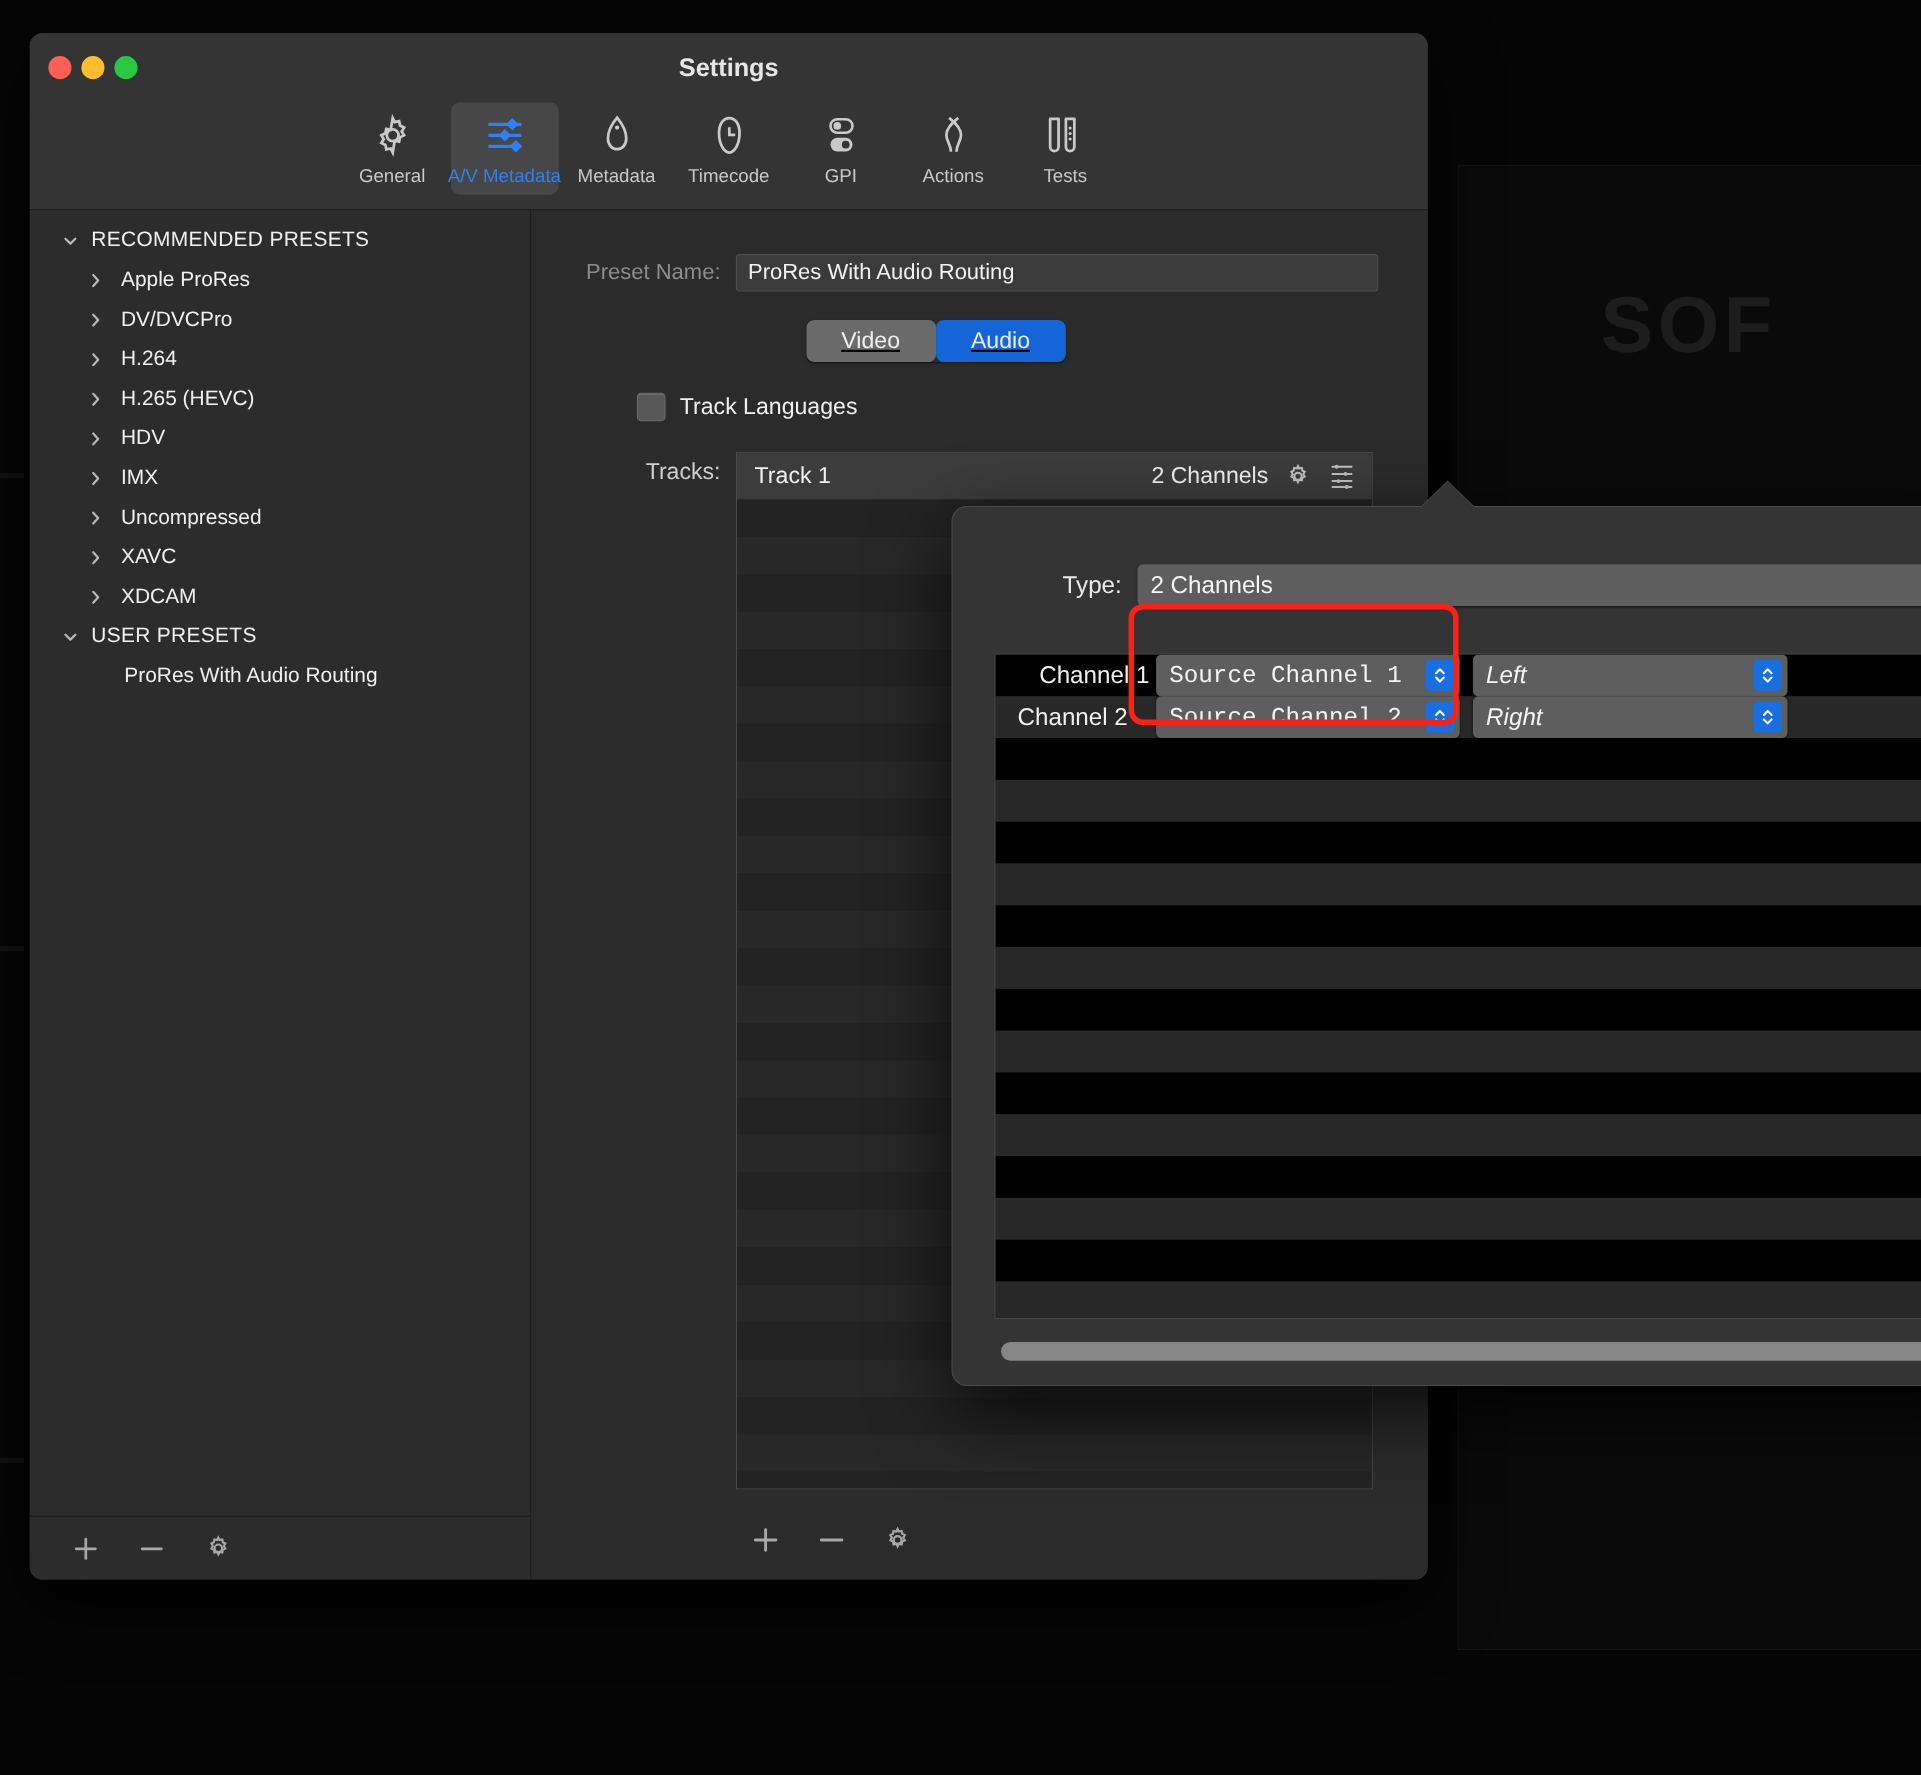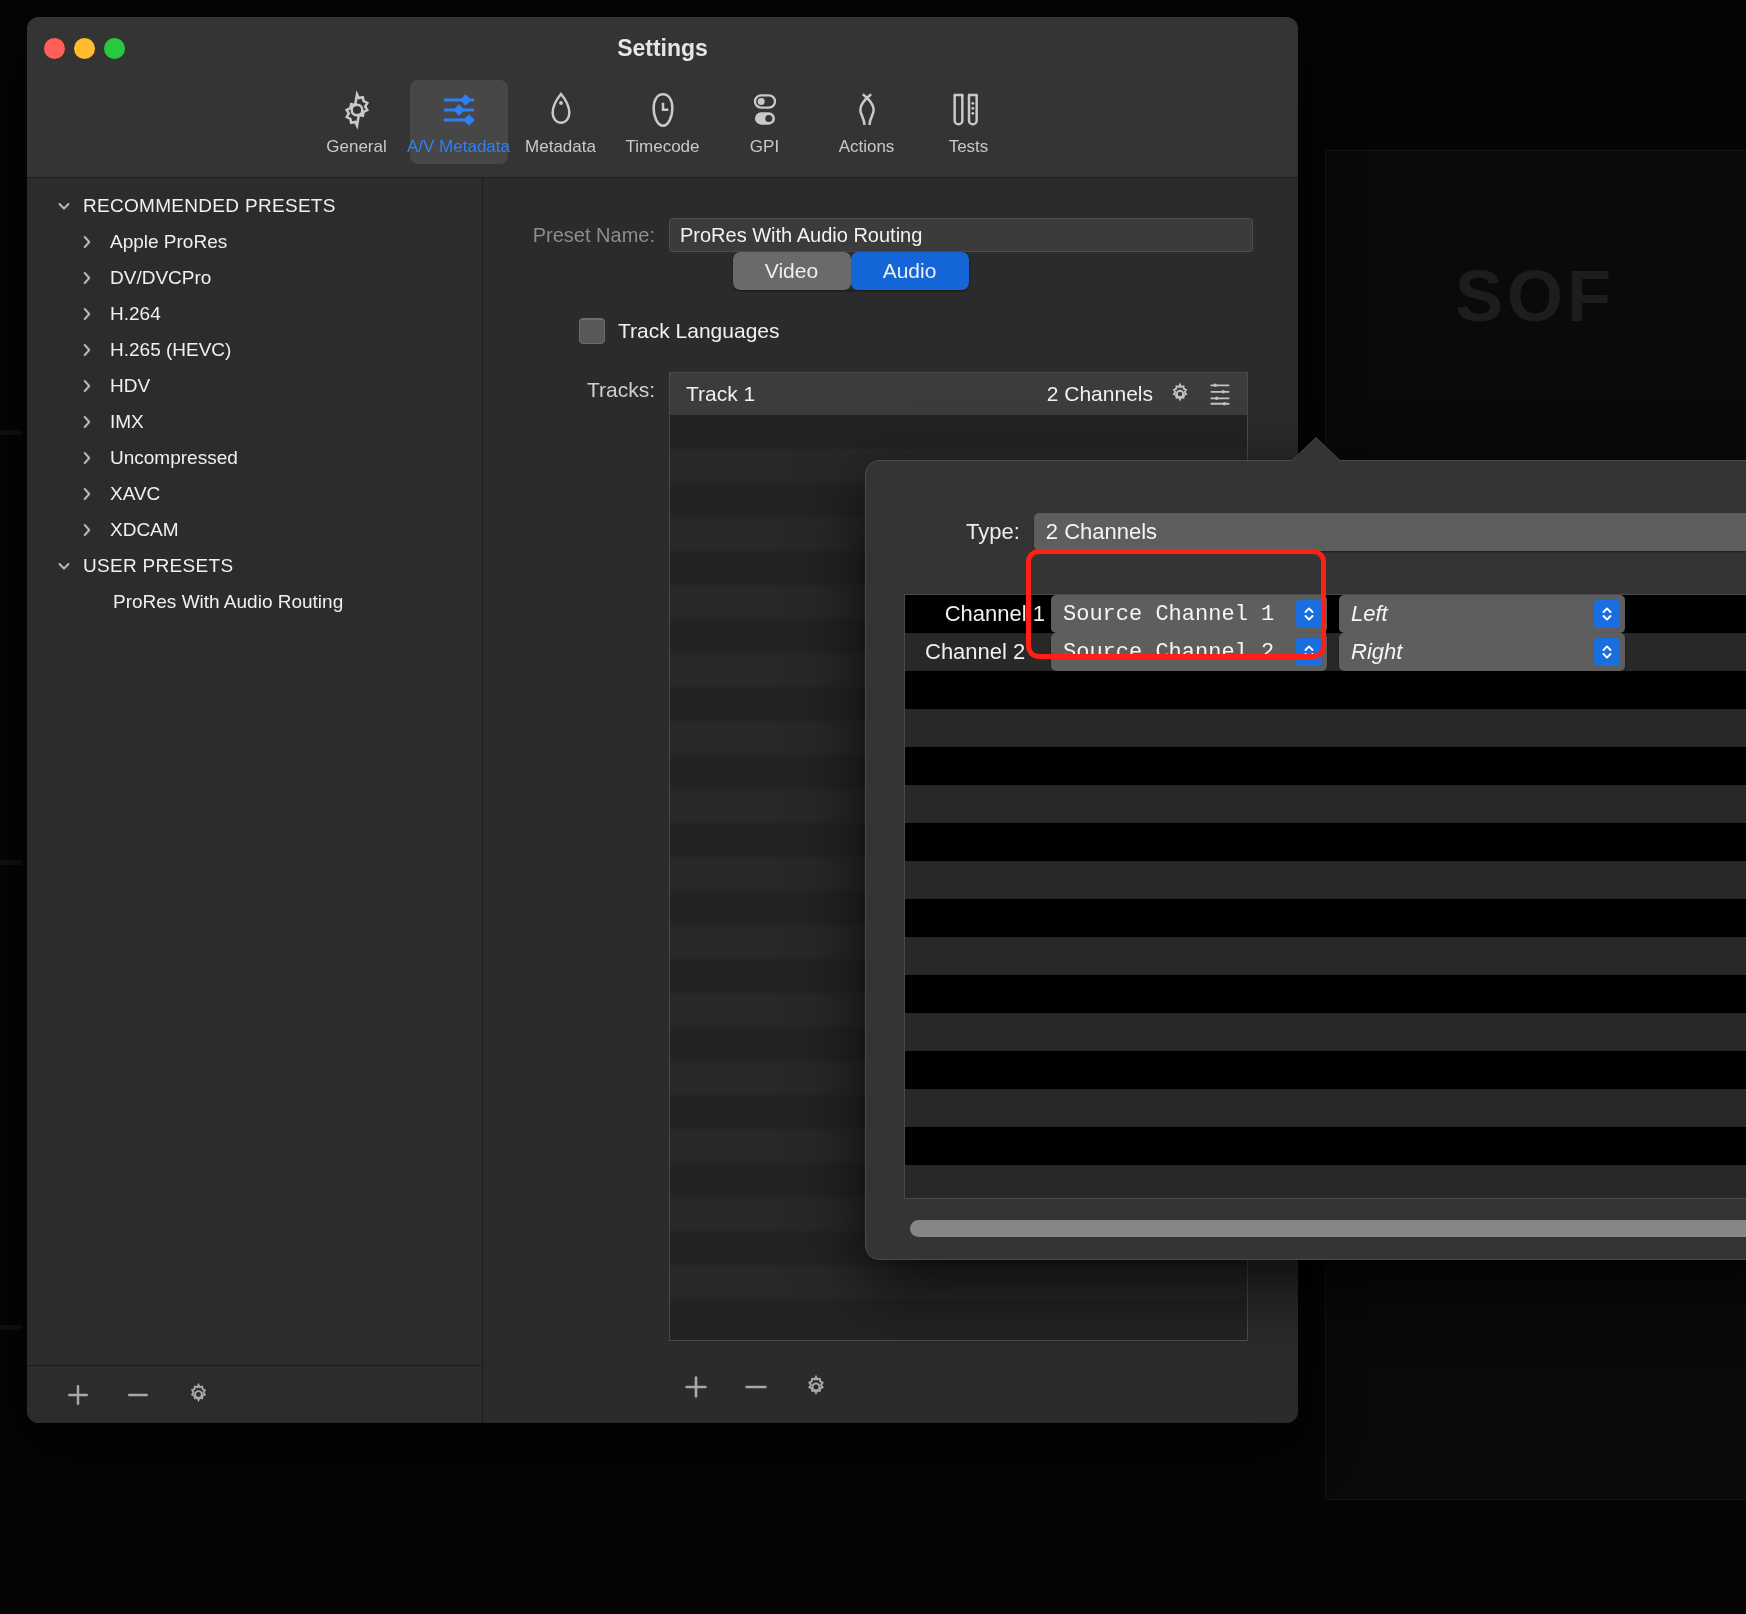--- a/index.html
+++ b/index.html
@@ -19,21 +19,21 @@
   .bg-watermark {
     position: absolute; color: #1d1d1d;
     font-size: 72px; font-weight: 700; letter-spacing: 4px;
     font-family: "Liberation Sans", sans-serif;
     user-select: none;
   }
   .bg-strip { position: absolute; background: #131313; }
 
   
   #window {
-    position: absolute; left: 27px; top: 17px;
+    position: absolute; left: 27px; top: 30px;
     width: 1271px; height: 1406px;
     background: #2b2b2b;
     border-radius: 12px;
     box-shadow: 0 22px 60px rgba(0,0,0,.85);
     overflow: hidden;
     display: flex; flex-direction: column;
   }
 
   
   #titlebar {
@@ -118,21 +118,21 @@
     width: 168px; text-align: right; color: #8d8d8d;
     font-size: 20px; padding-right: 14px; flex: none;
   }
   .text-input {
     flex: 1; height: 34px; background: #3b3b3b;
     border: 1px solid #4d4d4d; border-radius: 3px;
     color: #f2f2f2; font-size: 20px;
     display: flex; align-items: center; padding: 0 10px;
   }
 
-  .seg-wrap { display: flex; justify-content: center; padding-right: 80px; }
+  .seg-wrap { display: flex; justify-content: center; margin-top: 26px; padding-right: 80px; text-decoration: underline; }
   .seg {
     display: flex; border-radius: 7px; overflow: hidden;
     box-shadow: 0 1px 2px rgba(0,0,0,.5);
   }
   .seg-btn {
     min-width: 118px; height: 38px; display: flex;
     align-items: center; justify-content: center;
     font-size: 21px; color: #eee; background: #6a6a6a;
     cursor: default; border-radius: 7px;
   }

